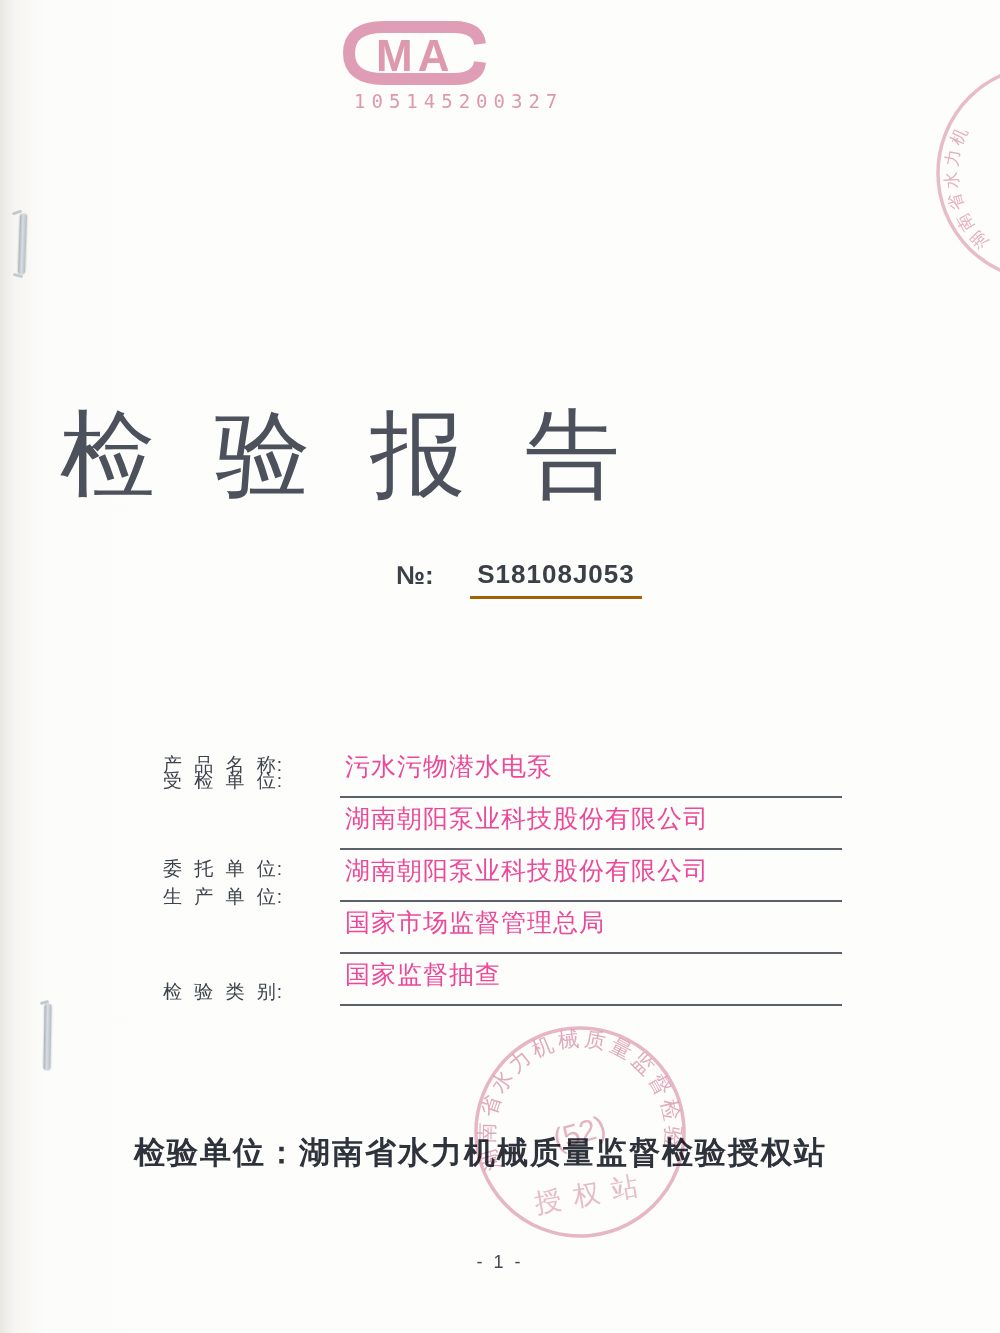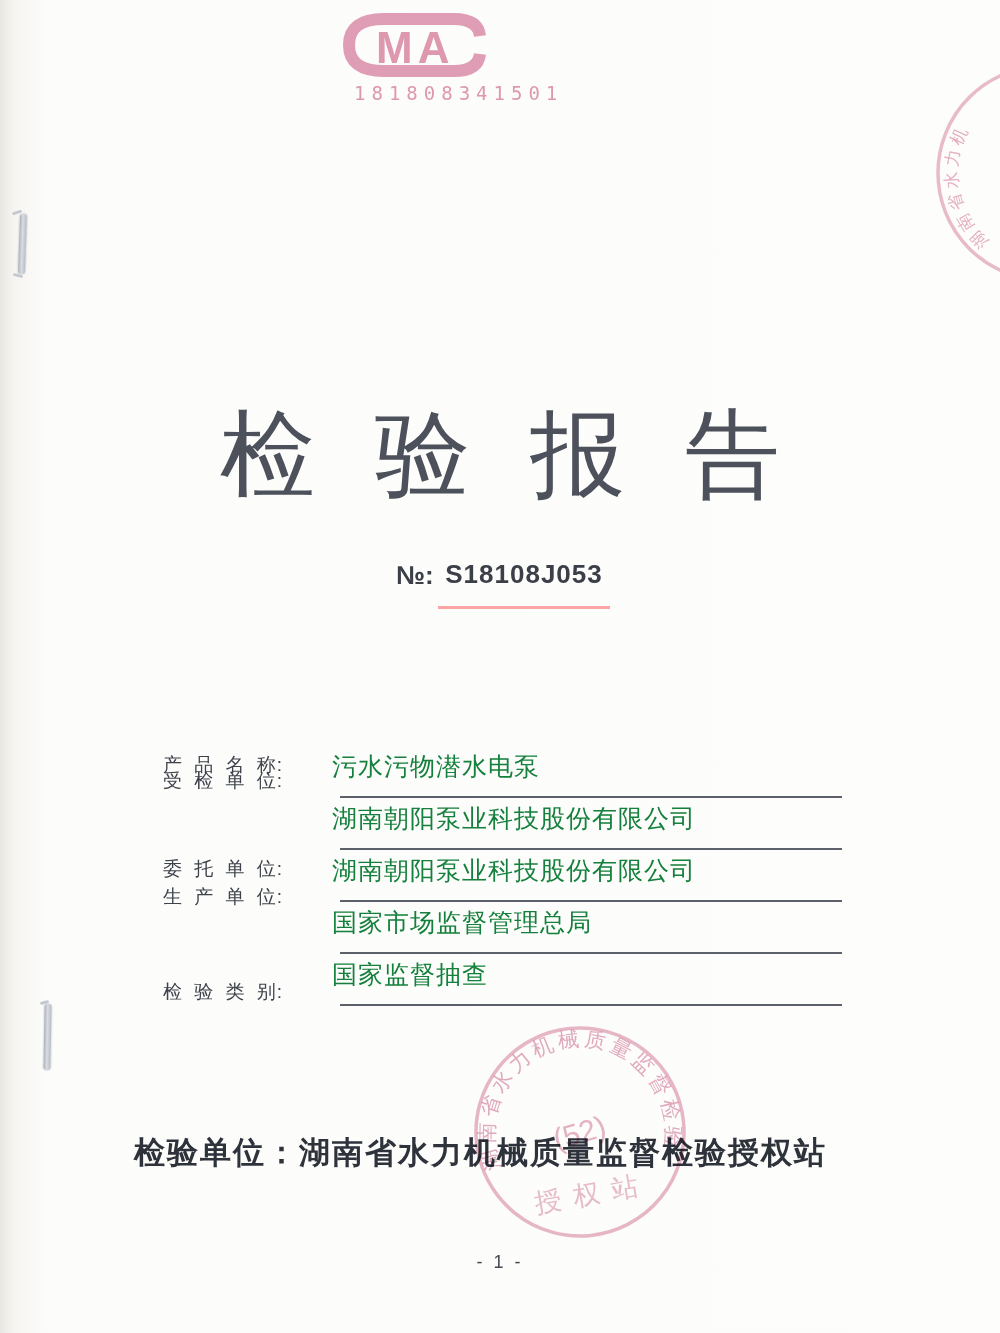--- a/index.html
+++ b/index.html
@@ -5,45 +5,45 @@
   html,body{margin:0;padding:0;}
   body{
     width:1000px;height:1333px;position:relative;overflow:hidden;
     font-family:"Liberation Sans",sans-serif;
     background:
       radial-gradient(ellipse 140% 120% at 50% 40%, rgba(0,0,0,0) 70%, rgba(120,115,105,0.10) 100%),
       linear-gradient(90deg,#e9e7e2 0px,#f6f5f1 14px,#fcfcfa 45px,#fdfdfb 100%);
   }
   .abs{position:absolute;}
   
-  .cma{left:340px;top:12px;width:170px;}
+  .cma{left:340px;top:20px;width:170px;}
   .cma-number{
     position:absolute;left:14px;top:70px;width:160px;
     color:rgba(221,142,171,0.9);font-size:19px;letter-spacing:6px;
     font-family:"DejaVu Sans Mono","Liberation Mono",monospace;
   }
   
   .title{
-    left:0;right:0;top:392px;text-align:center;
+    left:0;right:0;top:392px;text-align:left;
     font-size:95px;font-weight:500;color:#4d515b;
     letter-spacing:60px;text-indent:60px;white-space:nowrap;
   }
   
   .repno-label{left:396px;top:560px;font-size:26px;font-weight:700;color:#3b3f48;}
   .repno-value{
-    left:438px;top:559px;width:172px;text-align:center;
+    left:470px;top:559px;width:172px;text-align:center;
     font-size:26px;font-weight:700;color:#3b3f48;letter-spacing:1px;
-    border-bottom:3px solid #fca5a5;padding-bottom:16px;
+    border-bottom:3px solid #a16207;padding-bottom:6px;
   }
   
   .f-label{
     left:163px;width:155px;font-size:19px;color:#3e424b;
     white-space:pre;word-spacing:5px;letter-spacing:1px;
   }
-  .f-value{left:332px;font-size:25px;color:#15803d;letter-spacing:1px;white-space:nowrap;}
+  .f-value{left:345px;font-size:25px;color:#ec4899;letter-spacing:1px;white-space:nowrap;}
   .f-line{left:340px;width:502px;height:2px;background:#5b6069;}
   
   .unit-line{
     left:134px;top:1132px;font-size:31px;font-weight:700;color:#2e323b;
     letter-spacing:2px;z-index:2;white-space:nowrap;
   }
   
   .stamp{pointer-events:none;mix-blend-mode:multiply;z-index:3;}
   .round-stamp{left:458px;top:1012px;}
   .corner-stamp{right:0;top:56px;}
@@ -63,21 +63,21 @@
   .pageno{left:0;right:0;top:1252px;text-align:center;font-size:18px;color:#454a53;letter-spacing:3px;}
 </style>
 </head>
 <body>
 
 <div class="abs cma stamp">
   <svg width="160" height="68" viewBox="0 0 160 68">
     <path d="M 140 24 Q 138 7 114 7 L 44 7 Q 9 7 9 33 Q 9 59 44 59 L 114 59 Q 138 59 140 42" fill="none" stroke="rgba(218,135,166,0.8)" stroke-width="12"></path>
     <text x="36" y="51" font-size="44" font-weight="bold" letter-spacing="5" fill="rgba(218,135,166,0.85)">MA</text>
   </svg>
-  <div class="cma-number">181808341501</div>
+  <div class="cma-number">105145200327</div>
 </div>
 
 <svg class="abs stamp corner-stamp" width="68" height="218" viewBox="0 0 68 218">
   <defs>
       <path id="cornerArc" d="M 62.5 189 A 88 88 0 0 1 62.5 45"></path>
     </defs>
   <circle cx="113" cy="117" r="107" fill="none" stroke="rgba(214,124,155,0.5)" stroke-width="3.5"></circle>
   <text font-size="17" letter-spacing="4" fill="rgba(221,150,178,0.75)">
     <textPath href="#cornerArc" startOffset="6">湖南省水力机</textPath>
   </text>

